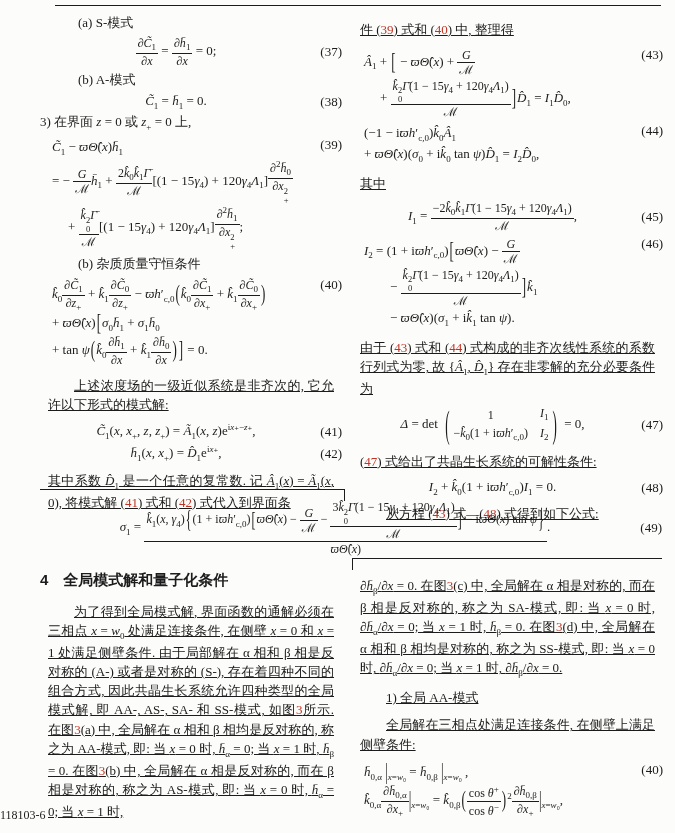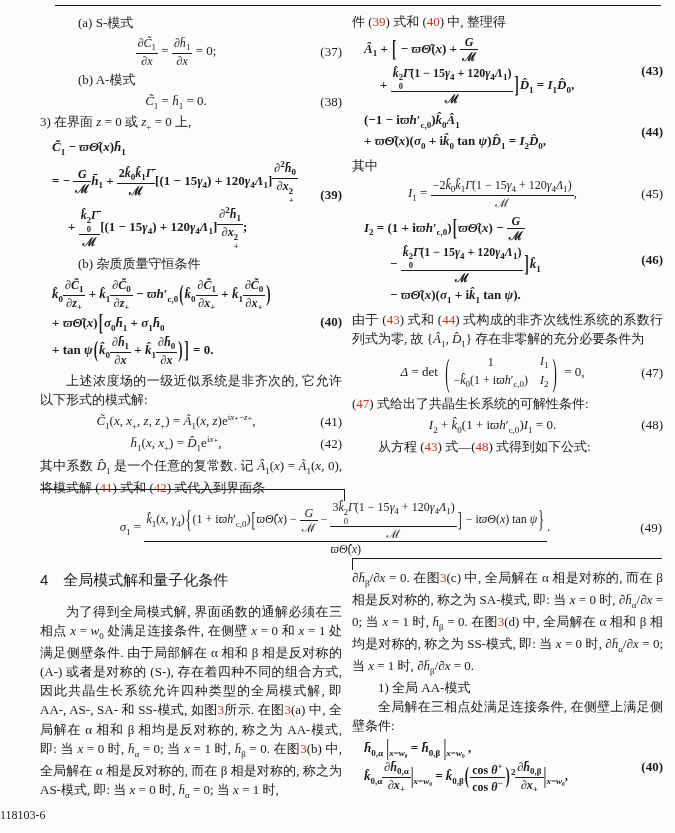--- a/index.html
+++ b/index.html
@@ -11,44 +11,44 @@
   .rule-endleft::after{content:'';position:absolute;right:0;top:0;width:1px;height:12px;background:#1c1c1c;}
   .rule-startright{left:352px;top:558px;width:310px;}
   .rule-startright::after{content:'';position:absolute;left:0;top:0;width:1px;height:12px;background:#1c1c1c;}
   .col{position:absolute;}
   .col-lt{left:40px;top:12px;width:302px;}
   .col-rt{left:352px;top:12px;width:311px;}
   .col-lb{left:40px;top:566px;width:302px;}
   .col-rb{left:352px;top:568px;width:311px;}
   .band49{position:absolute;left:38px;top:497px;width:624px;}
   .footer{position:absolute;left:0;top:808px;width:675px;font-size:12px;}
-  p{margin:0;text-align:justify;line-height:1.48;}
+  p{margin:8px;text-align:justify;line-height:1.48;text-decoration:underline;}
   .ind{text-indent:2em;}
   .sublabel{margin:2px 0;padding-left:38px;line-height:1.45;}
   .itemline{margin:2px 0;line-height:1.45;}
   .eq{display:flex;align-items:center;margin:3px 0;}
   .eq .eqbody{flex:1;text-align:center;}
-  .eq.ml{align-items:center;font-weight:bold;}
+  .eq.ml{align-items:flex-start;}
   .eq.ml .eqbody{text-align:left;padding-left:12px;}
   .eqno{min-width:30px;text-align:right;}
   .ln{margin:1px 0;line-height:1.35;}
   .i1{padding-left:16px;}
   .i2{padding-left:26px;}
   .fr{display:inline-flex;flex-direction:column;vertical-align:middle;text-align:center;font-size:12px;line-height:1.18;}
   .fr .nu{border-bottom:1px solid #1c1c1c;padding:0 2px;display:block;}
   .fr .de{padding:0 2px;display:block;}
   sub,sup{font-size:9px;}
   .stk{display:inline-flex;flex-direction:column;font-size:8.5px;line-height:1.05;vertical-align:-0.45em;text-align:left;}
   .bp,.bb{display:inline-block;transform:scaleY(1.8);margin:0 1px;}
   .bc{display:inline-block;transform:scaleY(2.1);margin:0 1px;}
   .bp2{display:inline-block;transform:scaleY(2.9);margin:0 4px;vertical-align:middle;}
   .vb{display:inline-block;transform:scaleY(1.7);}
   .mx{display:inline-grid;grid-template-columns:auto auto;column-gap:12px;row-gap:1px;justify-items:center;align-items:center;vertical-align:middle;font-size:12px;line-height:1.3;}
   .red{color:var(--red,#c23325);}
-  .secheading{font-family:"Liberation Sans","DejaVu Sans",sans-serif;font-weight:400;font-size:15px;margin:4px 0 12px;line-height:1.3;}
+  .secheading{font-family:"Liberation Sans","DejaVu Sans",sans-serif;font-weight:700;font-size:15px;margin:4px 0 12px;line-height:1.3;}
 </style>
 </head>
 <body>
 
 <div class="page">
 
   <div class="rule toprule"></div>
 
   <div class="col col-lt">
     <div class="sublabel">(a) S-模式</div>

